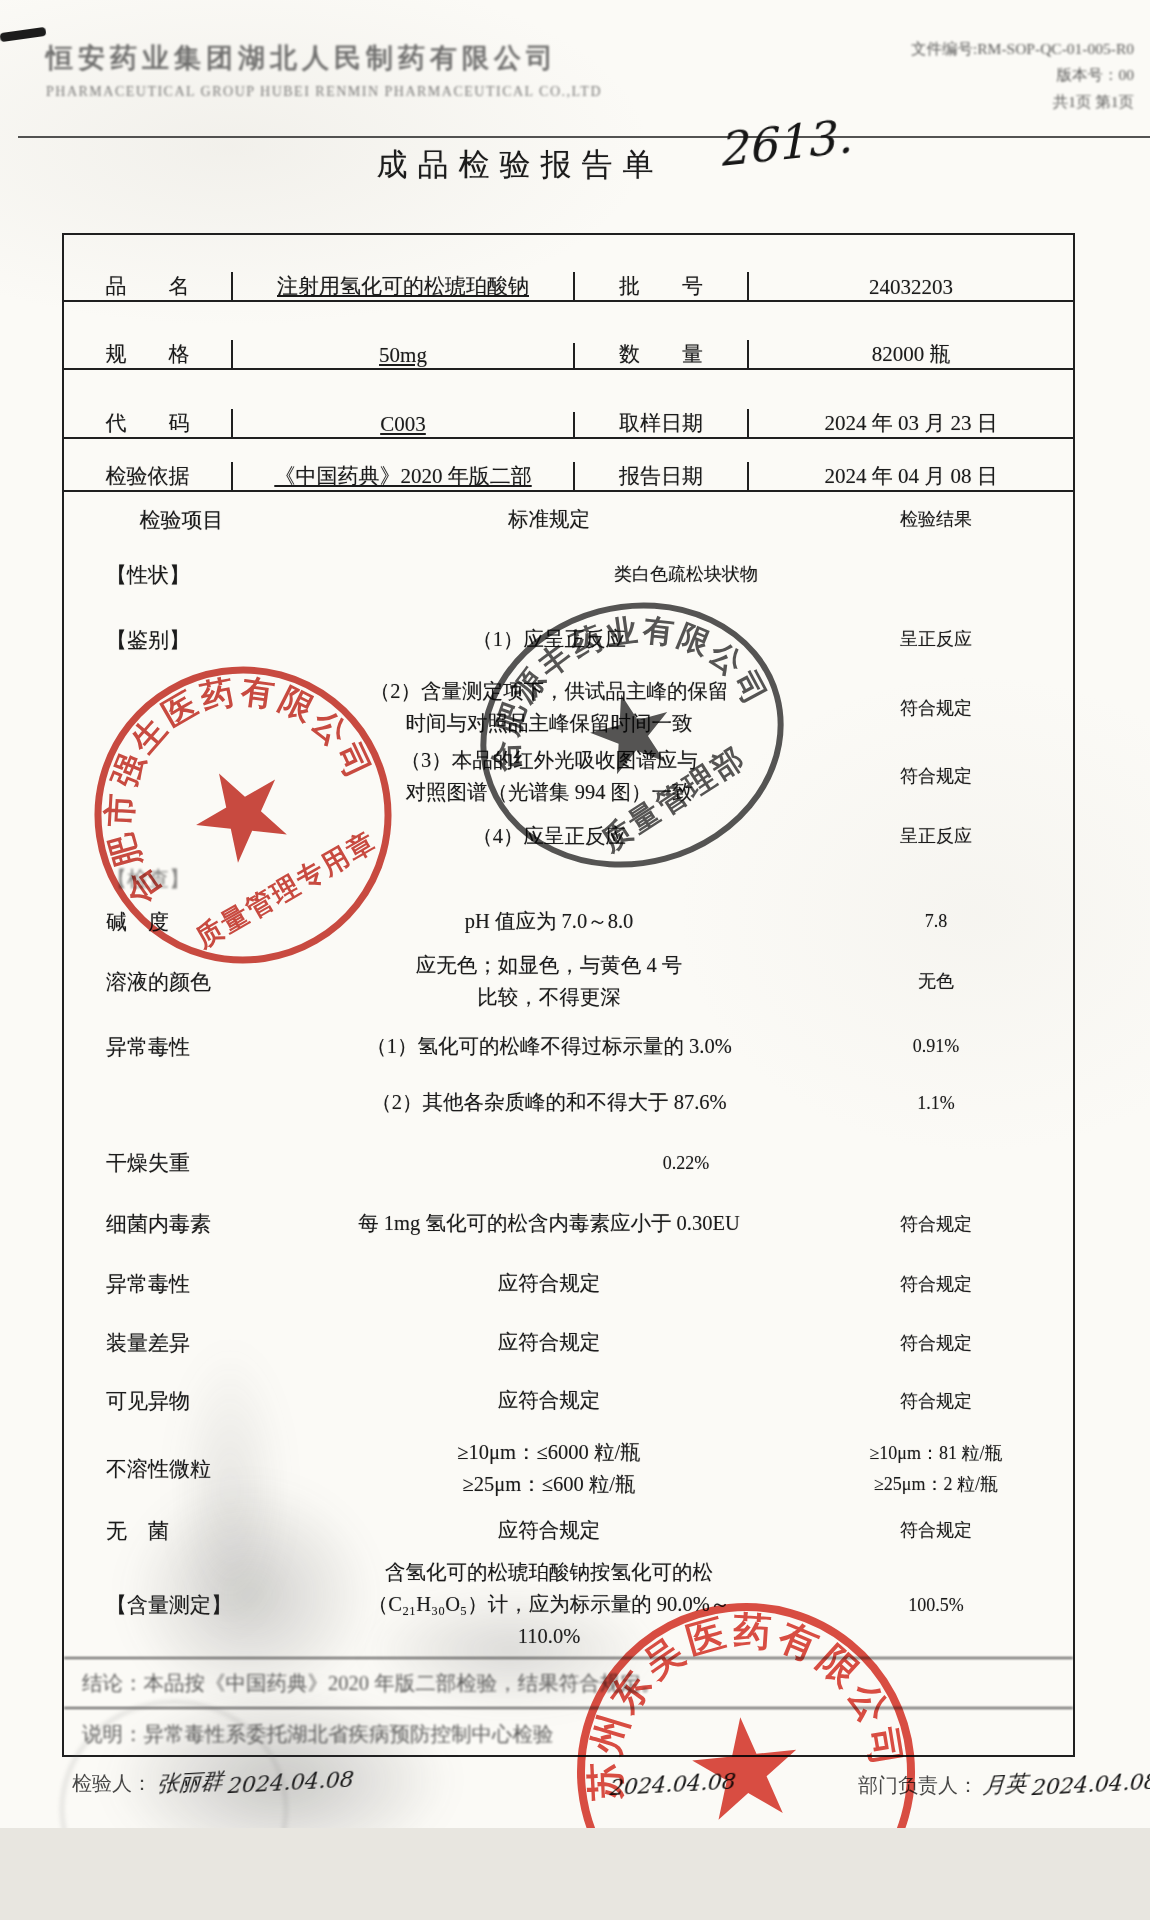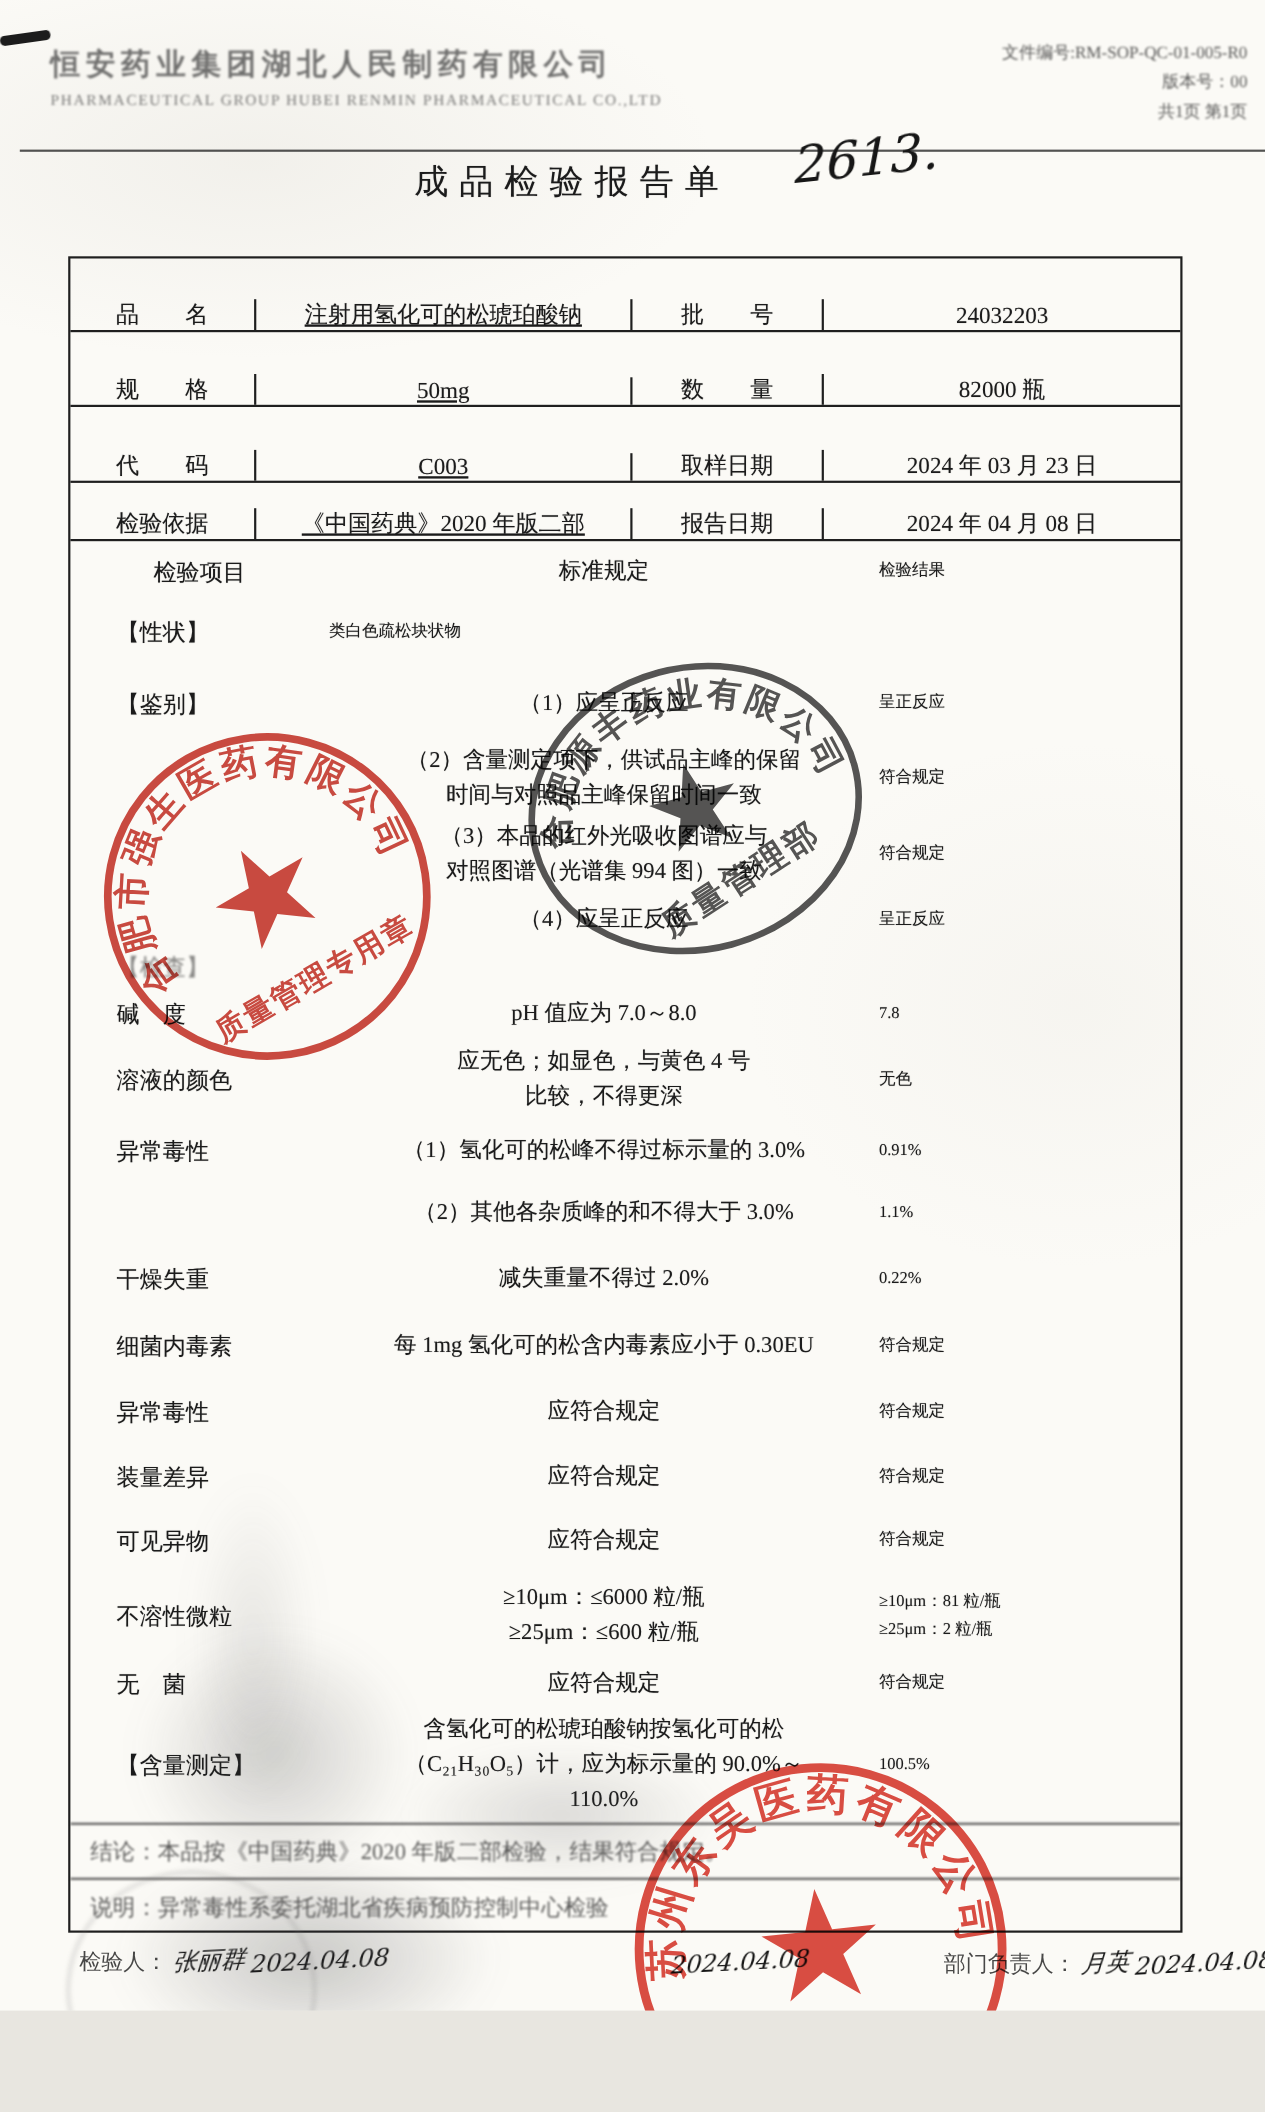--- a/index.html
+++ b/index.html
@@ -36,21 +36,21 @@
   .icell{display:flex;align-items:center;justify-content:center;box-sizing:border-box;font-size:21px;}
   .ic1{width:169px;border-right:2px solid #1f1f1f;}
   .ic2{width:342px;border-right:2px solid #1f1f1f;text-decoration:underline;}
   .ic3{width:174px;border-right:2px solid #1f1f1f;}
   .ic4{flex:1;}
   .ih1{height:67px}.ih2{height:68px}.ih3{height:69px}.ih4{height:53px}
 
   .rrow{display:flex;align-items:center;box-sizing:border-box;}
   .c-item{width:235px;padding-left:42px;box-sizing:border-box;font-size:21px;}
   .c-std{width:500px;text-align:center;font-size:20.5px;white-space:pre-line;line-height:1.55;}
-  .c-res{flex:1;text-align:left;font-size:15px;white-space:pre-line;line-height:1.7;}
+  .c-res{flex:1;text-align:center;font-size:18px;white-space:pre-line;line-height:1.7;}
   .h40{height:40px}.h45{height:45px}.h55{height:55px}.h58{height:58px}.h60{height:60px}
   .h62{height:62px}.h75{height:75px}.h78{height:78px}.h104{height:104px}
   .res-head .c-item{padding-left:0;text-align:center;font-size:21px;}
   .obscured{opacity:.5;filter:blur(1px);}
 
   .crow{border-top:2px solid #222;display:flex;align-items:center;padding-left:18px;font-size:20.5px;box-sizing:border-box;}
   .ch50{height:50px}.ch52{height:52px}
 
   
   .signline{position:absolute;top:1764px;left:70px;right:0;height:46px;font-size:20px;}
@@ -169,26 +169,25 @@
 比较，不得更深</div>
       <div class="c-res ink">无色</div>
     </div>
     <div class="rrow h55">
       <div class="c-item ink">异常毒性</div>
       <div class="c-std ink">（1）氢化可的松峰不得过标示量的 3.0%</div>
       <div class="c-res ink">0.91%</div>
     </div>
     <div class="rrow h58">
       <div class="c-item ink"></div>
-      <div class="c-std ink">（2）其他各杂质峰的和不得大于 3.0%</div>
+      <div class="c-std ink">（2）其他各杂质峰的和不得大于 87.6%</div>
       <div class="c-res ink">1.1%</div>
     </div>
     <div class="rrow h62">
       <div class="c-item ink">干燥失重</div>
-      <div class="c-std ink">减失重量不得过 2.0%</div>
       <div class="c-res ink">0.22%</div>
     </div>
     <div class="rrow h60">
       <div class="c-item ink">细菌内毒素</div>
       <div class="c-std ink">每 1mg 氢化可的松含内毒素应小于 0.30EU</div>
       <div class="c-res ink">符合规定</div>
     </div>
     <div class="rrow h60">
       <div class="c-item ink">异常毒性</div>
       <div class="c-std ink">应符合规定</div>

